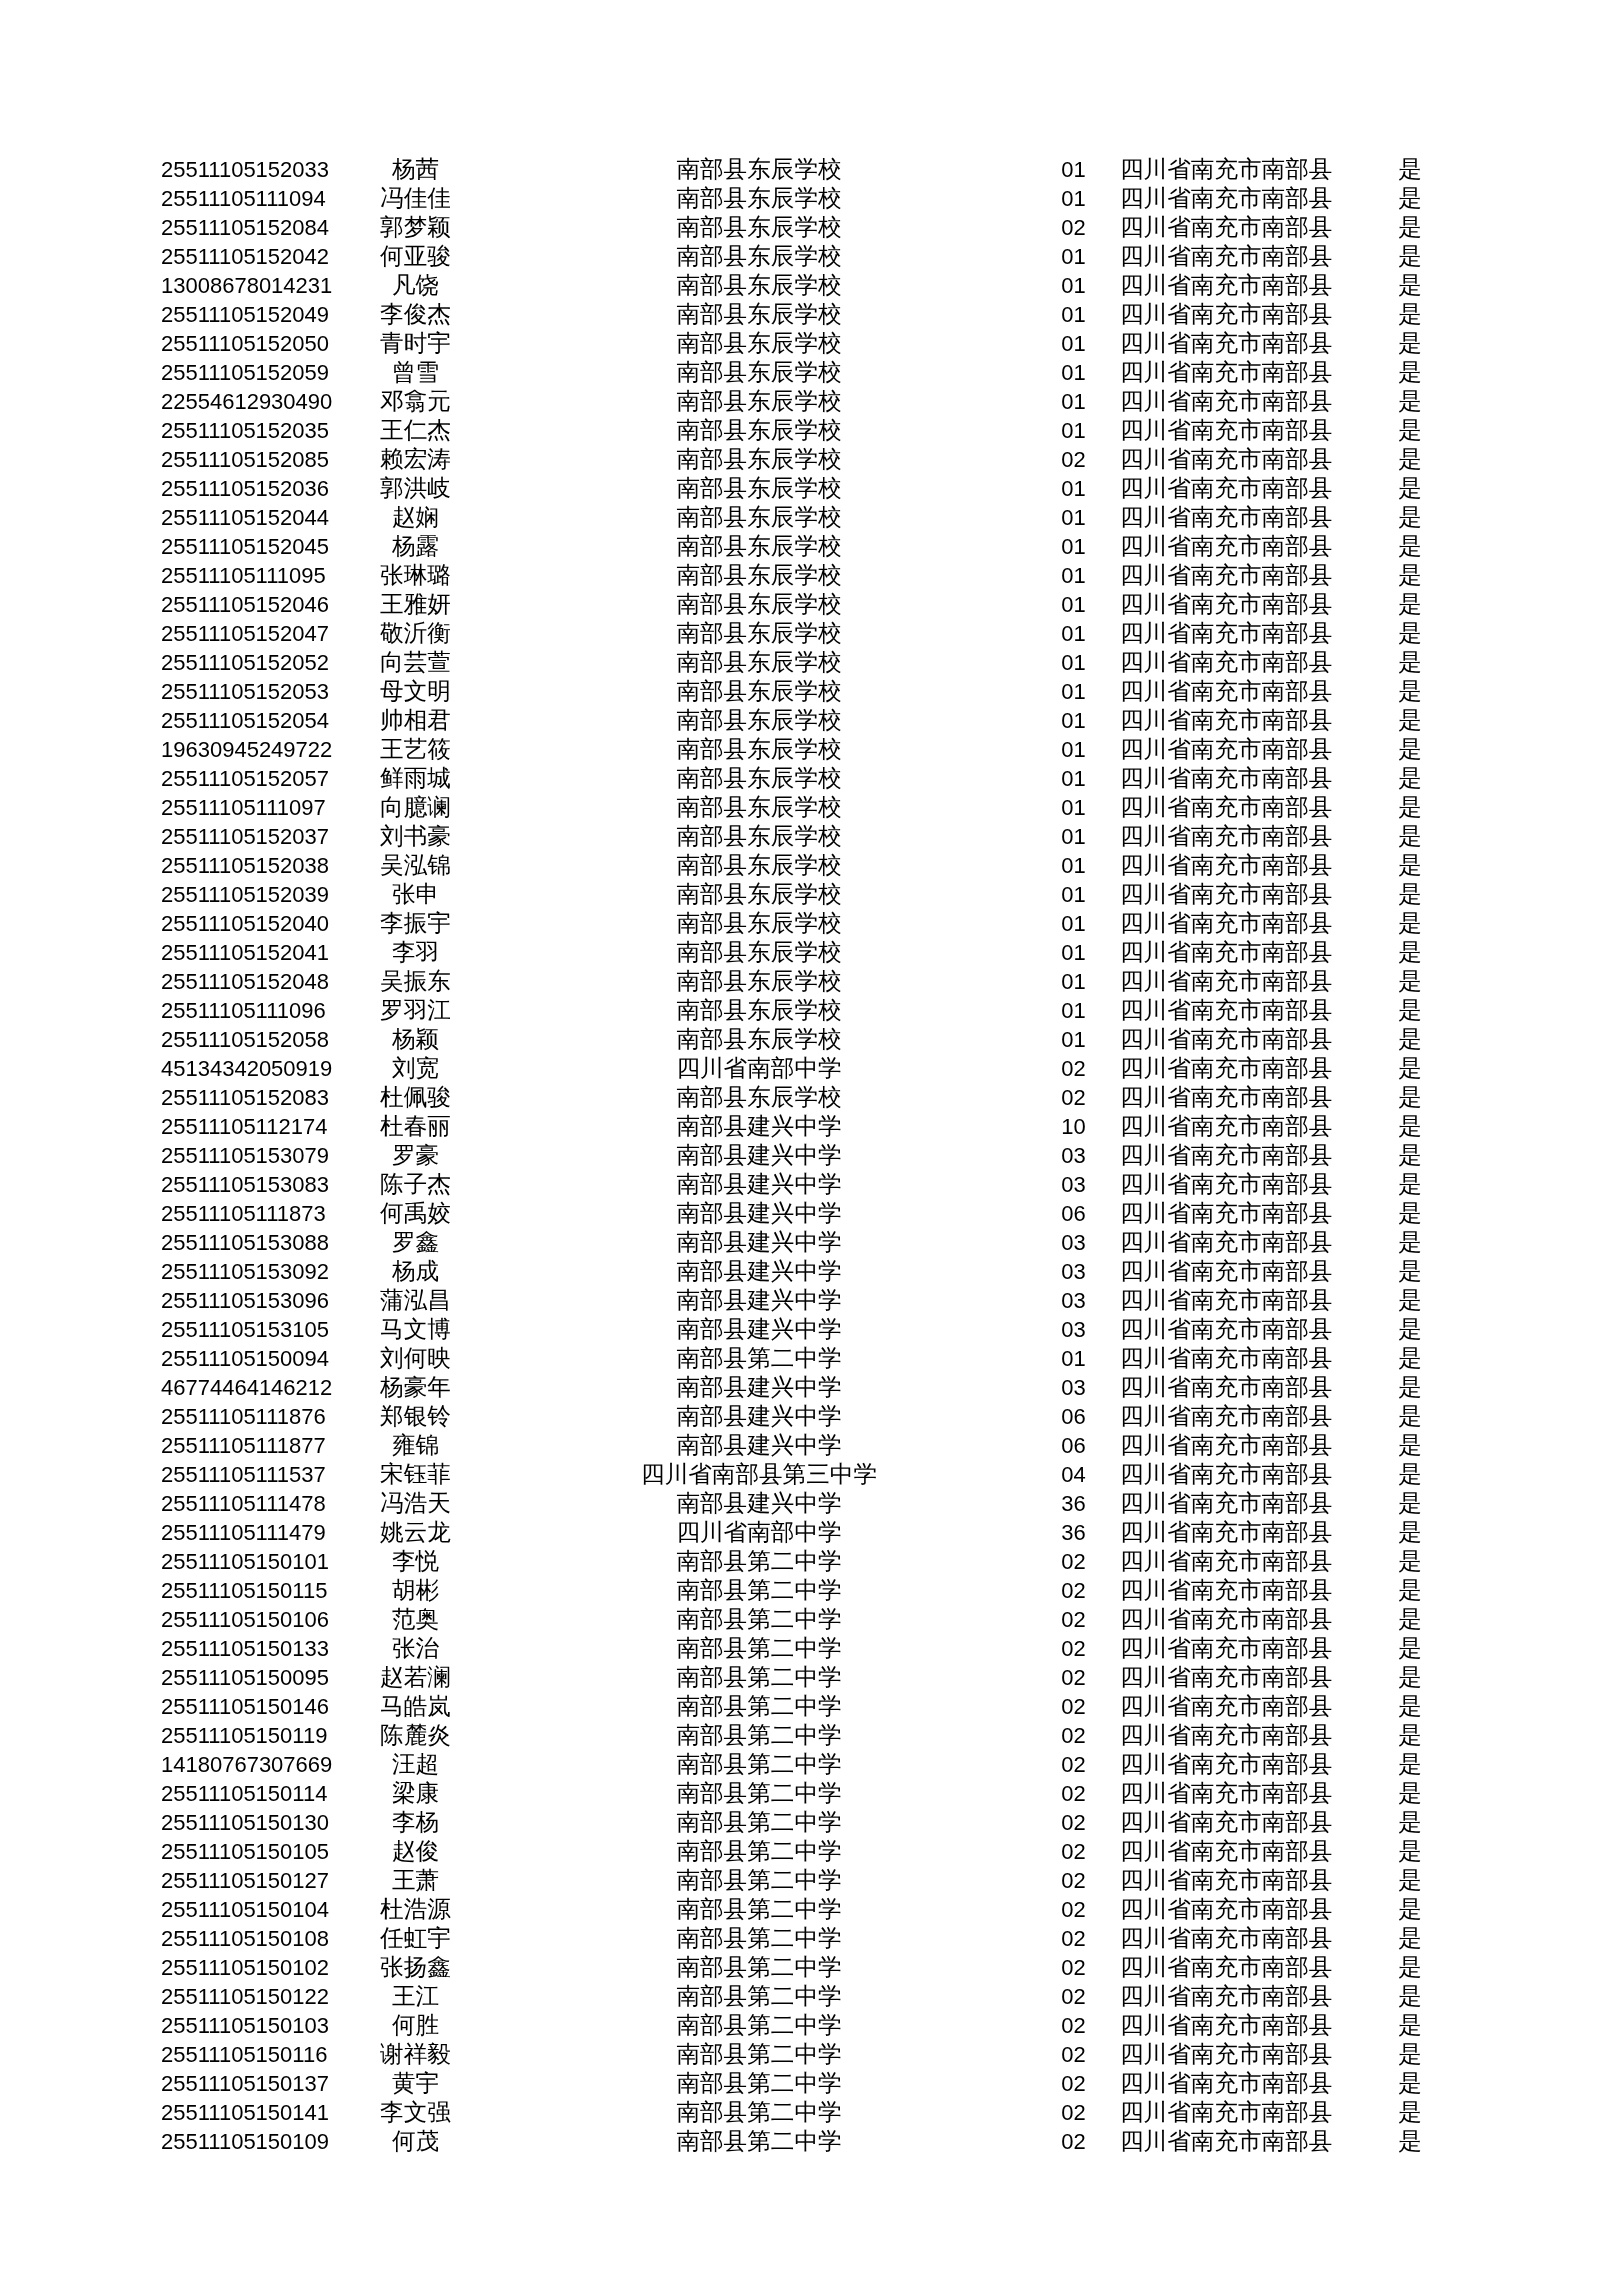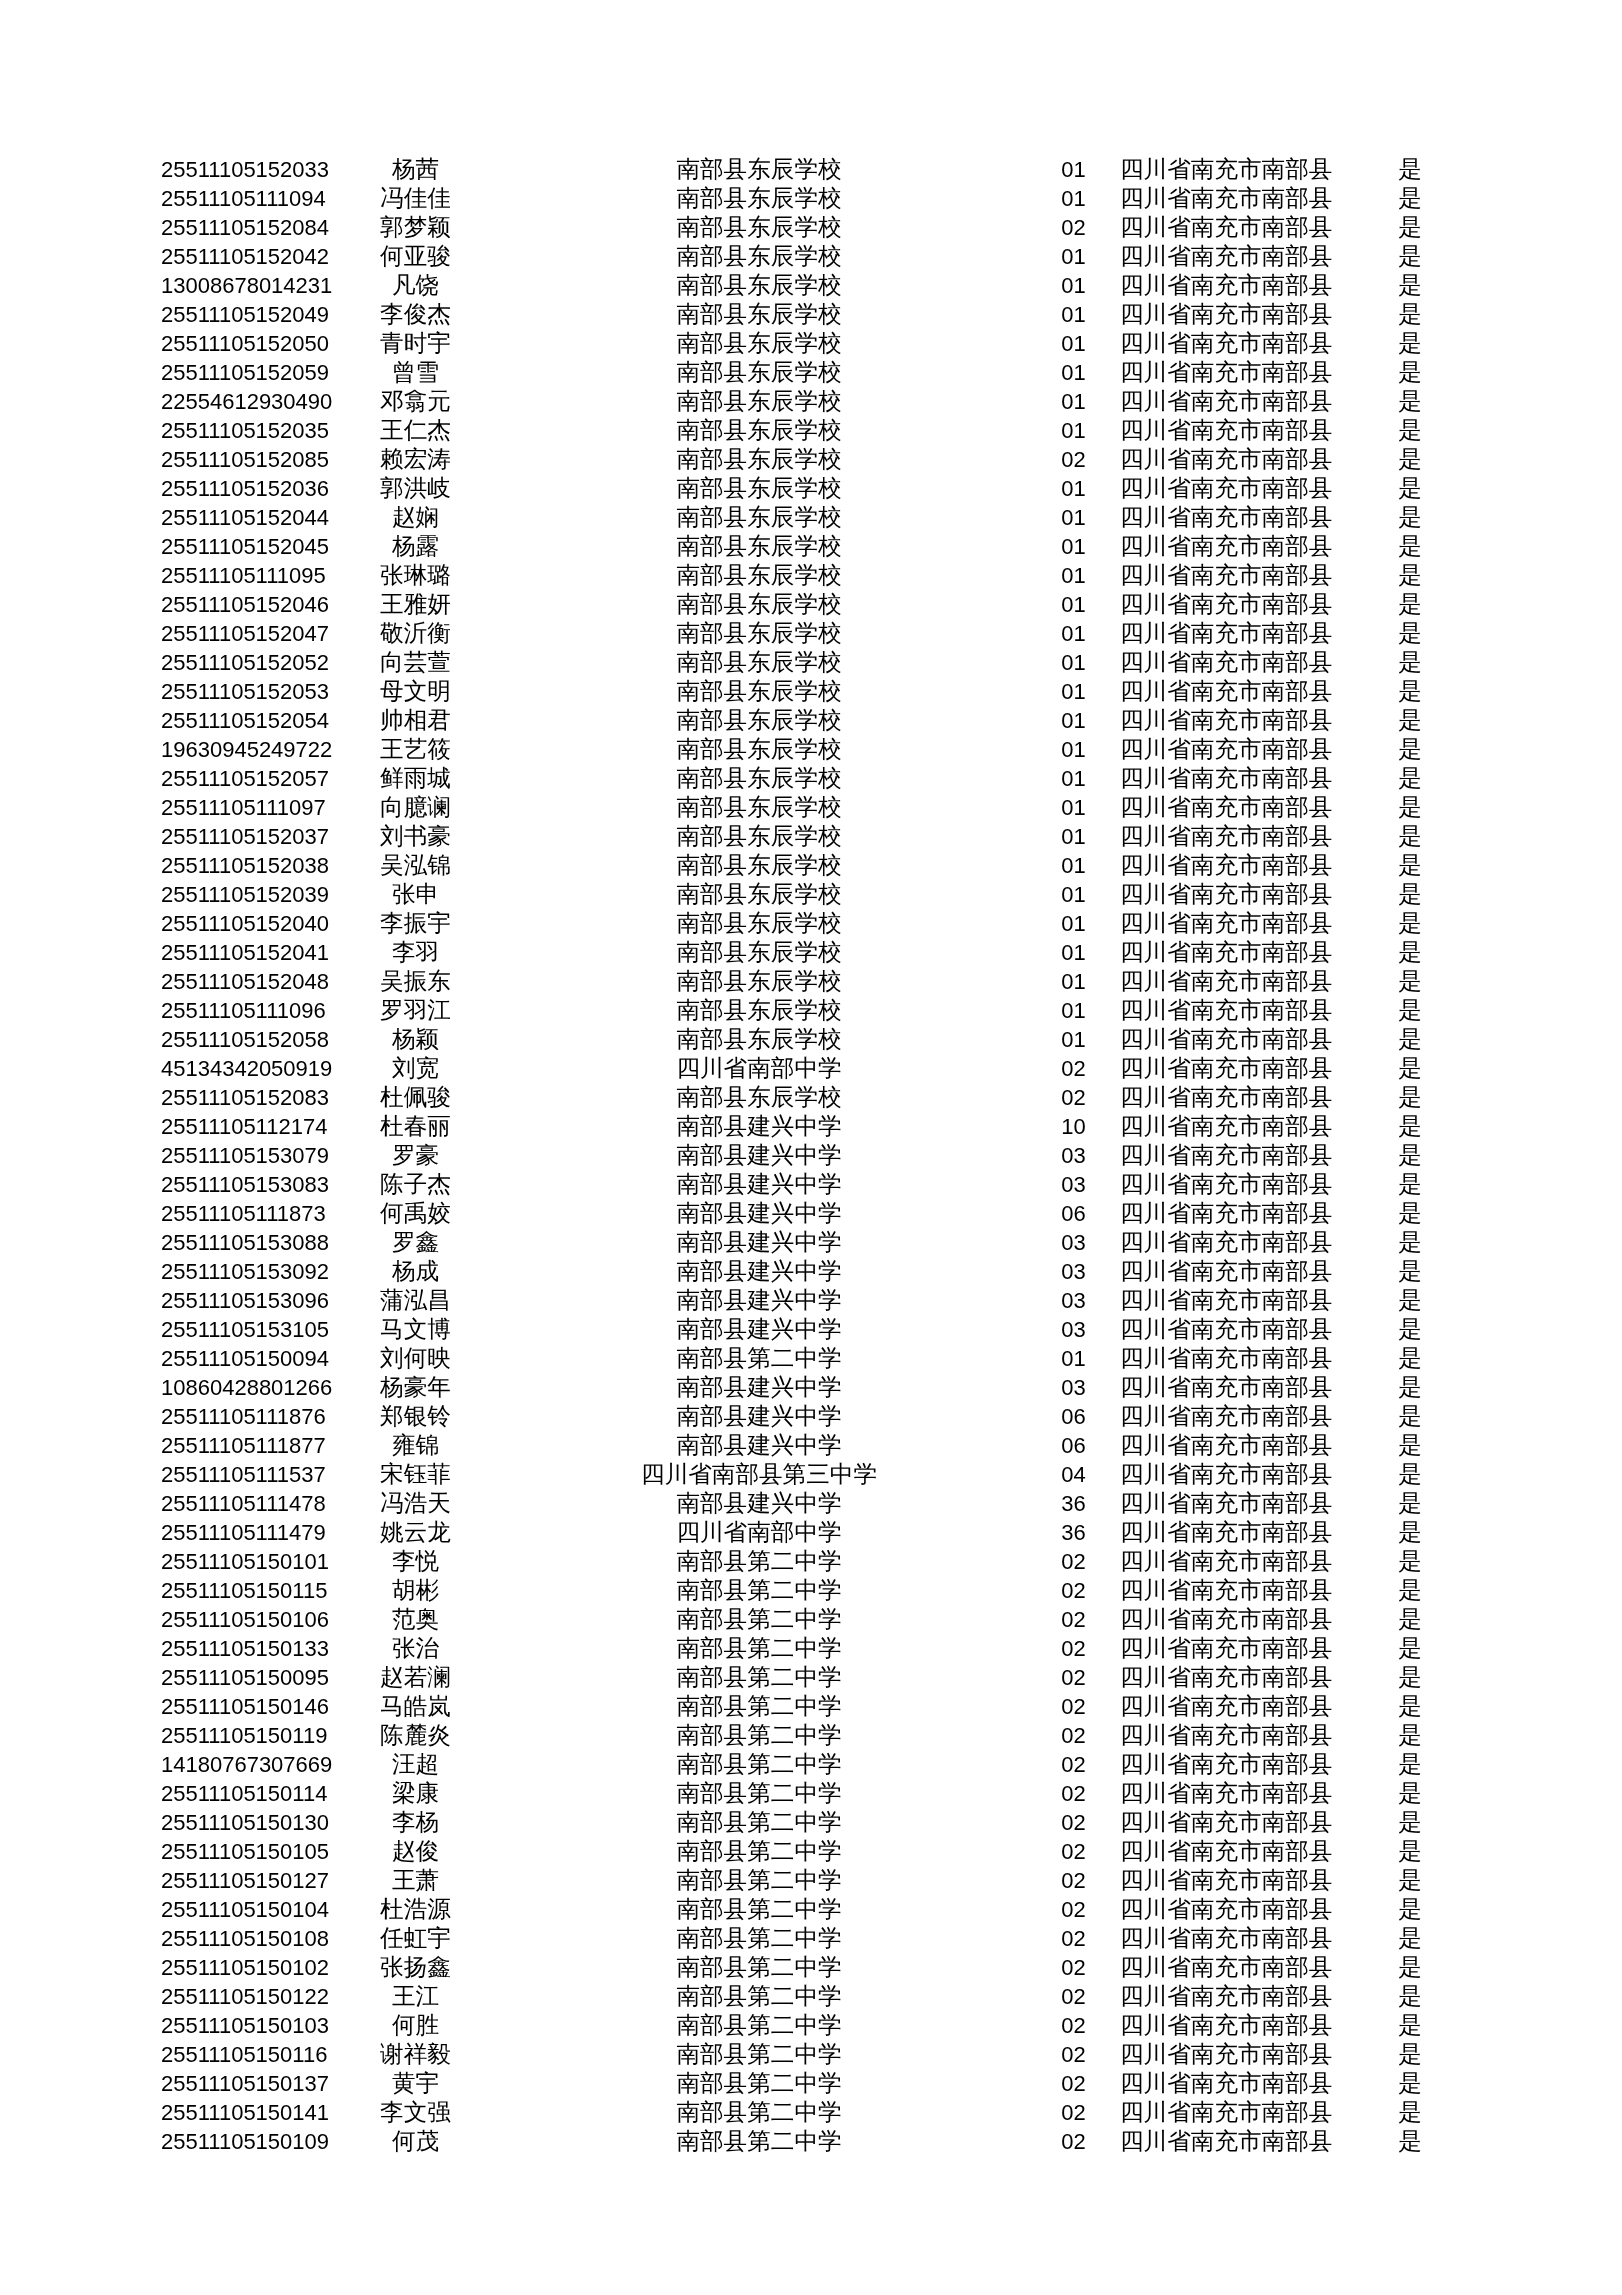--- a/index.html
+++ b/index.html
@@ -418,21 +418,21 @@
   <div class="row">
     <span class="cell num c-id">25511105150094</span>
     <span class="cell cn  c-name">刘何映</span>
     <span class="cell cn  c-school">南部县第二中学</span>
     <span class="cell num c-class">01</span>
     <span class="cell cn  c-district">四川省南充市南部县</span>
     <span class="cell cn  c-flag">是</span>
   </div>
 
   <div class="row">
-    <span class="cell num c-id">10860428801266</span>
+    <span class="cell num c-id">46774464146212</span>
     <span class="cell cn  c-name">杨豪年</span>
     <span class="cell cn  c-school">南部县建兴中学</span>
     <span class="cell num c-class">03</span>
     <span class="cell cn  c-district">四川省南充市南部县</span>
     <span class="cell cn  c-flag">是</span>
   </div>
 
   <div class="row">
     <span class="cell num c-id">25511105111876</span>
     <span class="cell cn  c-name">郑银铃</span>

